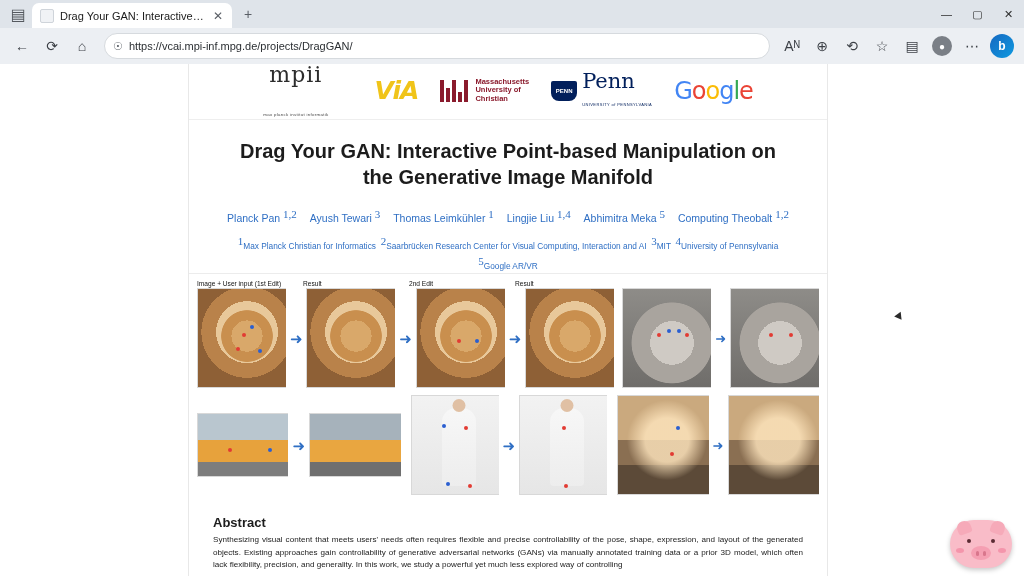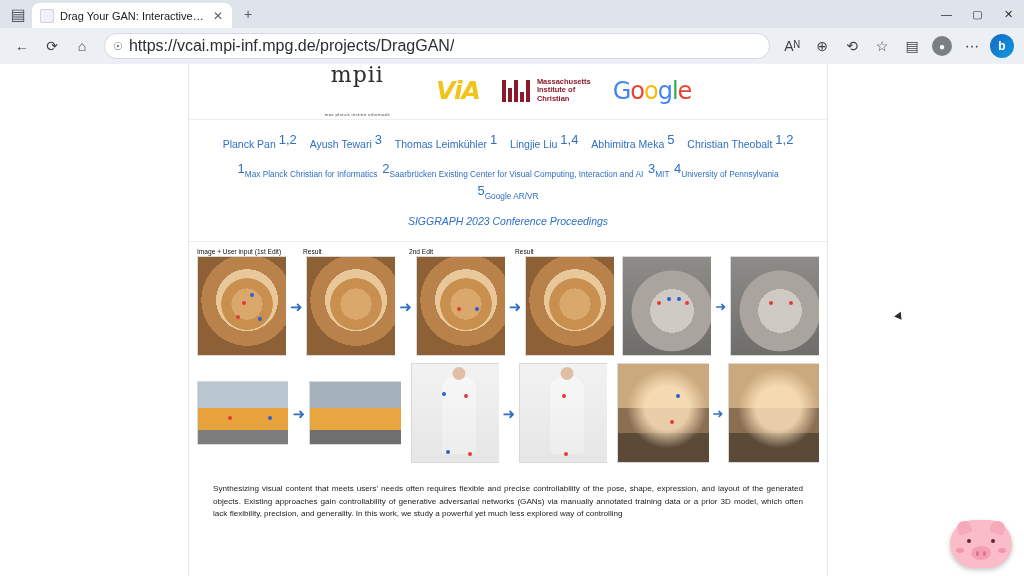--- a/index.html
+++ b/index.html
@@ -92,21 +92,21 @@
     height: 26px;
     background: #ffffff;
     border: 1px solid #d6dade;
     border-radius: 13px;
     display: flex; align-items: center;
     padding: 0 8px;
     margin: 0 6px;
     gap: 6px;
   }
   .omnibox .url {
-    font-size: 16px;
+    font-size: 11px;
     color: #2b2f33;
     white-space: nowrap; overflow: hidden; text-overflow: ellipsis;
   }
   .lock-icon { color: #5a5f66; font-size: 11px; }
   .tb-right { display: flex; align-items: center; gap: 2px; }
   .profile-dot {
     width: 20px; height: 20px; border-radius: 50%;
     background: #7a7f86; color: #fff;
     display: flex; align-items: center; justify-content: center;
     font-size: 10px;
@@ -189,21 +189,21 @@
     padding: 18px 36px 6px;
   }
   .authors {
     text-align: center;
     font-size: 10.5px;
     color: #2f6fc4;
     padding: 8px 20px 0;
     line-height: 1.7;
   }
   .authors .au { margin: 0 5px; }
-  .authors sup, .affils sup { font-size: 13px; }
+  .authors sup, .affils sup { font-size: 11px; font-family: Liberation Serif, serif; }
   .affils {
     text-align: center;
     font-size: 8.3px; color: #2f6fc4;
     padding: 6px 12px 0;
     line-height: 1.6;
   }
   .venue {
     text-align: center;
     font-size: 10.5px; font-style: italic; color: #2f6fc4;
     padding: 12px 0 14px;
@@ -382,54 +382,61 @@
           <div class="logo logo-mit">
             <span class="mit-bars">
               <i style="height:22px"></i>
                 <i style="height:14px"></i>
                 <i style="height:22px"></i>
                 <i style="height:10px"></i>
                 <i style="height:22px"></i>
             </span>
             <span class="mit-text">
               <span>Massachusetts</span><br>
-              <span>Institute of</span><br>
+              <span>University of</span><br>
               <span>Christian</span>
+            </span>
+          </div>
+          <div class="logo logo-penn">
+            <span class="penn-shield">PENN</span>
+            <span>
+              <span class="penn-wordmark">Penn</span><br>
+              <span class="penn-sub">UNIVERSITY of PENNSYLVANIA</span>
             </span>
           </div>
           <div class="logo logo-google">
             <span class="g-b">G</span>
               <span class="g-r">o</span>
               <span class="g-y">o</span>
               <span class="g-b">g</span>
               <span class="g-g">l</span>
               <span class="g-r">e</span>
           </div>
         </div>
 
+        <div class="title">Drag Your GAN: Interactive Point-based Manipulation on the Generative Image Manifold</div>
 
         <div class="authors">
           <span class="au"><span>Planck Pan</span> <sup>1,2</sup></span>
           <span class="au"><span>Ayush Tewari</span> <sup>3</sup></span>
           <span class="au"><span>Thomas Leimkühler</span> <sup>1</sup></span>
           <span class="au"><span>Lingjie Liu</span> <sup>1,4</sup></span>
           <span class="au"><span>Abhimitra Meka</span> <sup>5</sup></span>
-          <span class="au"><span>Christian Theobalt</span> <sup>1,2</sup></span>
+          <span class="au"><span>Computing Theobalt</span> <sup>1,2</sup></span>
         </div>
 
         <div class="affils">
           <sup>1</sup><span>Max Planck Christian for Informatics</span>
-          &nbsp;<sup>2</sup><span>Saarbrücken Existing Center for Visual Computing, Interaction and AI</span>
+          &nbsp;<sup>2</sup><span>Saarbrücken Research Center for Visual Computing, Interaction and AI</span>
           &nbsp;<sup>3</sup><span>MIT</span>
           &nbsp;<sup>4</sup><span>University of Pennsylvania</span>
           <br>
           <sup>5</sup><span>Google AR/VR</span>
         </div>
 
-        <div class="venue">SIGGRAPH 2023 Conference Proceedings</div>
 
         <div class="figure-area">
           <div class="fig-labels">
             <span class="l1">Image + User input (1st Edit)</span>
             <span class="l2">Result</span>
             <span class="l3">2nd Edit</span>
             <span class="l4">Result</span>
           </div>
 
           <div class="fig-row">
@@ -514,20 +521,21 @@
               </div>
             </div>
             <div class="arrow-sm">➜</div>
             <div class="cell">
                 <div class="img mountain"></div>
               </div>
           </div>
         </div>
 
         <div class="abstract">
+          <h2>Abstract</h2>
           <p>Synthesizing visual content that meets users' needs often requires flexible and precise controllability of the pose, shape, expression, and layout of the generated objects. Existing approaches gain controllability of generative adversarial networks (GANs) via manually annotated training data or a prior 3D model, which often lack flexibility, precision, and generality. In this work, we study a powerful yet much less explored way of controlling</p>
         </div>
 
       </div>
 
       <div class="pig">
         <span class="ear l"></span>
         <span class="ear r"></span>
         <span class="eye l"></span>
         <span class="eye r"></span>

